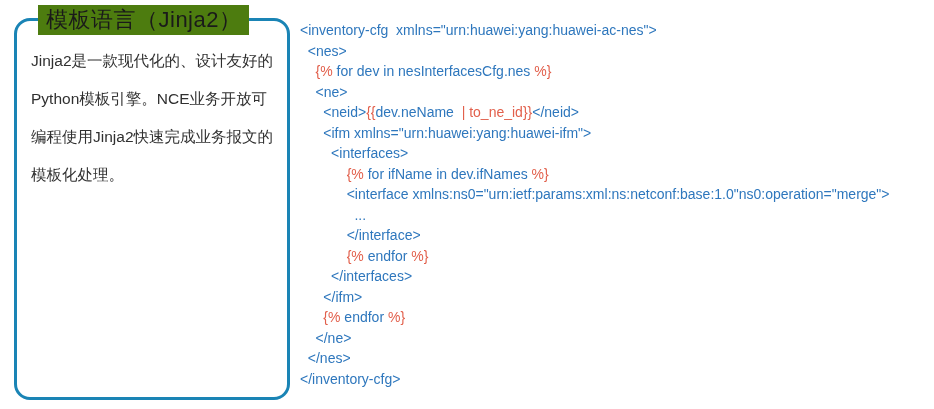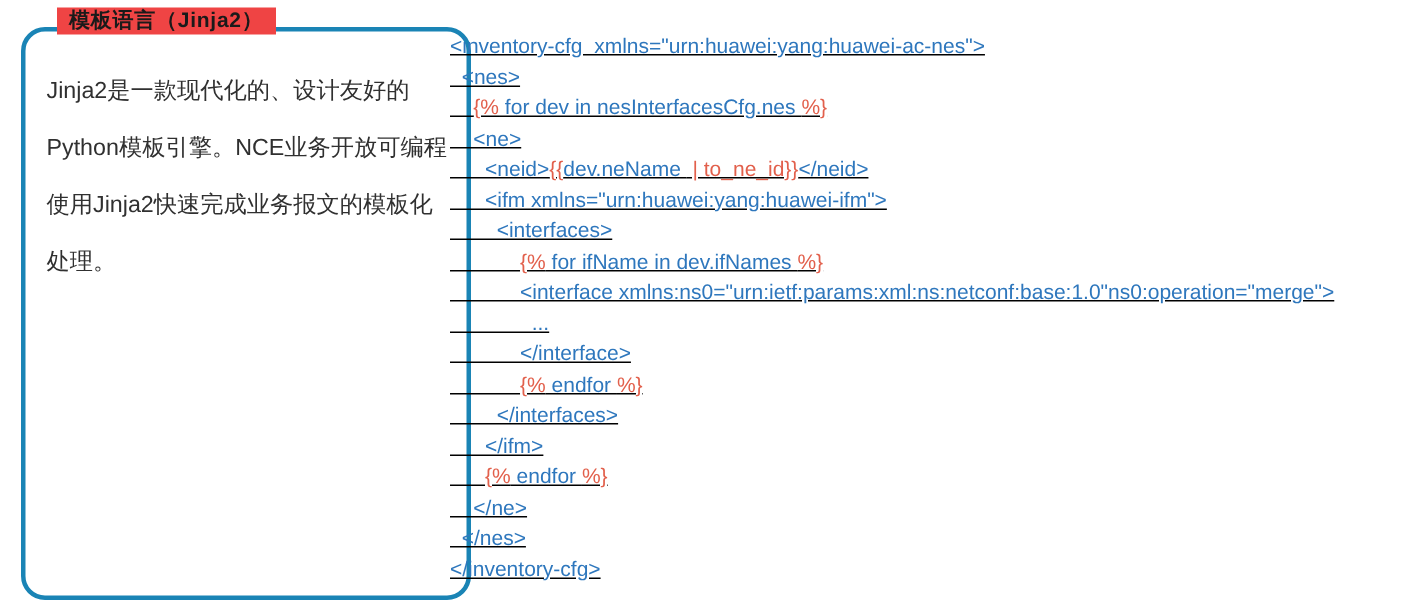--- a/index.html
+++ b/index.html
@@ -6,53 +6,52 @@
   body {
     width: 934px; height: 409px;
     background: #ffffff;
     font-family: "Liberation Sans", sans-serif;
     position: relative;
     overflow: hidden;
   }
   .panel {
     position: absolute;
     left: 14px; top: 18px;
-    width: 300px; height: 382px;
+    width: 276px; height: 382px;
     box-sizing: border-box;
     border: 3px solid #1a84b5;
     border-radius: 16px;
     background: #ffffff;
   }
   .panel-title {
     position: absolute;
     left: 38px; top: 5px;
-    background: #ef4444;
+    background: #4d7c0f;
     padding: 0 8px;
-    font-size: 14px;
-    font-weight: bold;
+    font-size: 22px;
+    font-weight: normal;
     color: #1a1a1a;
     letter-spacing: 0.5px;
     white-space: nowrap;
     z-index: 2;
   }
   .panel-body {
     padding: 21px 10px 0 14px;
     font-size: 15.5px;
     line-height: 38px;
     color: #303030;
   }
   .panel-body p { margin: 0; }
   .code {
     position: absolute;
     left: 300px; top: 20px;
     font-size: 14px;
     line-height: 20.5px;
     white-space: pre;
     font-family: "Liberation Sans", sans-serif;
-    text-decoration: underline;
   }
   .code .line { height: 20.5px; }
   .seg-tag   { color: #2e77bd; }
   .seg-jinja { color: #e2604c; }
 </style>
 </head>
 <body>
 
 <div class="panel">
   <div class="panel-body">

